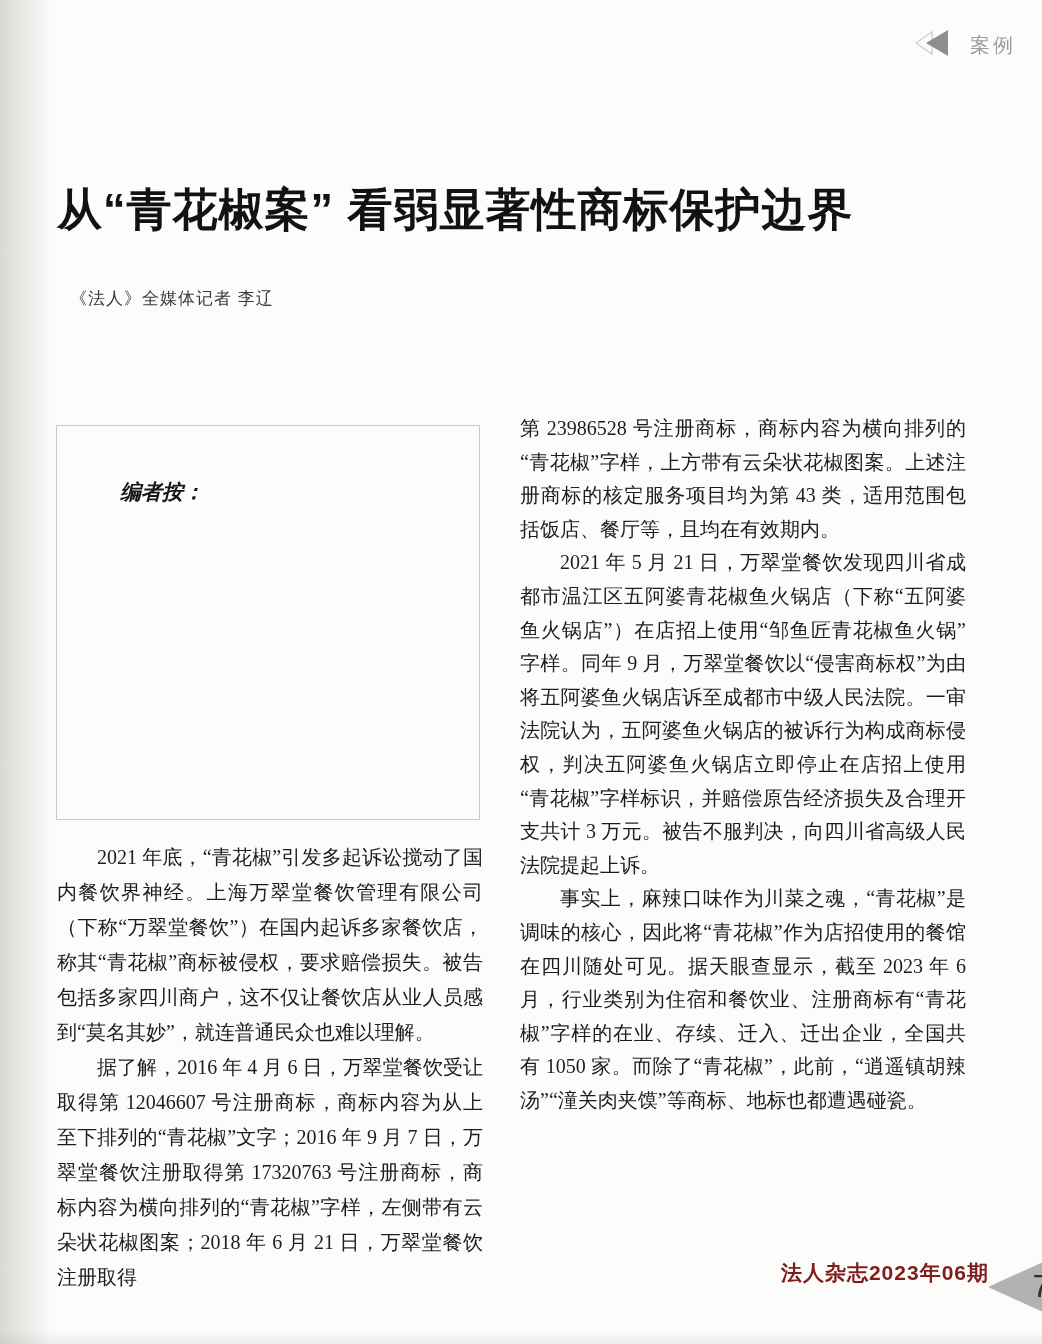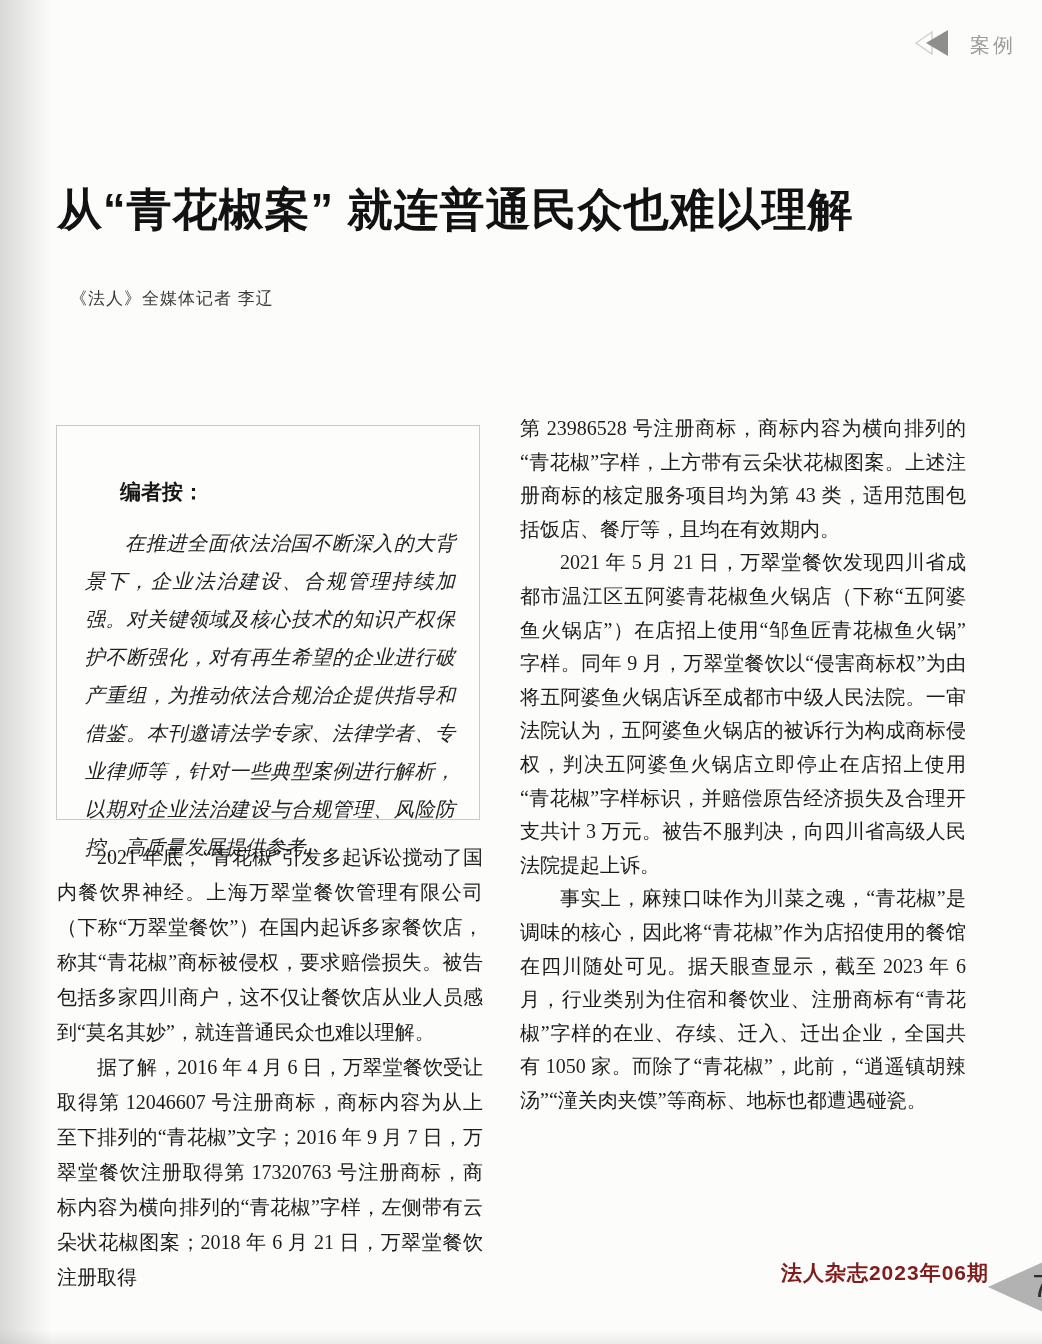--- a/index.html
+++ b/index.html
@@ -42,23 +42,23 @@
     position:absolute; left:59px; top:287px;
     font-family:"Liberation Sans","DejaVu Sans",sans-serif;
     font-size:17px; color:#3a3a3a; letter-spacing:1px;margin-left:11px;
   }
   
   .note-box {
     position:absolute; left:56px; top:425px; width:424px; height:395px;
     border:1px solid #c9c9c7; background:#fdfdfc; box-sizing:border-box;
   }
   .note-heading {
-    margin:52px 0 18px 63px;
+    margin:52px 0 6px 63px;
     font-family:"Liberation Sans","DejaVu Sans",sans-serif;
-    font-size:21px; font-weight:700; color:#161616;
+    font-size:21px; font-weight:700; color:#161616;font-style:italic;
   }
   .note-body {
     margin:0 24px 0 28px;
     font-size:20px; line-height:38px;
     font-style:italic;
     color:#222;
     text-align:justify;
     text-indent:2em;
   }
   
@@ -99,26 +99,25 @@
   <div class="hdr">
     <span>
       <svg width="46" height="30" viewBox="0 0 46 30">
         <polygon points="2,15 18,4 18,26" fill="none" stroke="#d2d2d0" stroke-width="1.5"></polygon>
         <polygon points="12,15 34,2 34,28" fill="#8e8e8c"></polygon>
       </svg>
     </span>
     <span class="hdr-label">案例</span>
   </div>
 
-  <h1 class="title">从“青花椒案” 就连普通民众也难以理解</h1>
+  <h1 class="title">从“青花椒案” 看弱显著性商标保护边界</h1>
   <div class="byline">《法人》全媒体记者 李辽</div>
 
   <div class="note-box">
     <div class="note-heading">编者按：</div>
-    <div class="note-body">在推进全面依法治国不断深入的大背景下，企业法治建设、合规管理持续加强。对关键领域及核心技术的知识产权保护不断强化，对有再生希望的企业进行破产重组，为推动依法合规治企提供指导和借鉴。本刊邀请法学专家、法律学者、专业律师等，针对一些典型案例进行解析，以期对企业法治建设与合规管理、风险防控、高质量发展提供参考。</div>
   </div>
 
   <div class="col col-left">
       <p class="para">2021 年底，“青花椒”引发多起诉讼搅动了国内餐饮界神经。上海万翠堂餐饮管理有限公司（下称“万翠堂餐饮”）在国内起诉多家餐饮店，称其“青花椒”商标被侵权，要求赔偿损失。被告包括多家四川商户，这不仅让餐饮店从业人员感到“莫名其妙”，就连普通民众也难以理解。</p>
       <p class="para">据了解，2016 年 4 月 6 日，万翠堂餐饮受让取得第 12046607 号注册商标，商标内容为从上至下排列的“青花椒”文字；2016 年 9 月 7 日，万翠堂餐饮注册取得第 17320763 号注册商标，商标内容为横向排列的“青花椒”字样，左侧带有云朵状花椒图案；2018 年 6 月 21 日，万翠堂餐饮注册取得</p>
     </div>
   <div class="col col-right">
       <p class="para">第 23986528 号注册商标，商标内容为横向排列的“青花椒”字样，上方带有云朵状花椒图案。上述注册商标的核定服务项目均为第 43 类，适用范围包括饭店、餐厅等，且均在有效期内。</p>
       <p class="para">2021 年 5 月 21 日，万翠堂餐饮发现四川省成都市温江区五阿婆青花椒鱼火锅店（下称“五阿婆鱼火锅店”）在店招上使用“邹鱼匠青花椒鱼火锅”字样。同年 9 月，万翠堂餐饮以“侵害商标权”为由将五阿婆鱼火锅店诉至成都市中级人民法院。一审法院认为，五阿婆鱼火锅店的被诉行为构成商标侵权，判决五阿婆鱼火锅店立即停止在店招上使用“青花椒”字样标识，并赔偿原告经济损失及合理开支共计 3 万元。被告不服判决，向四川省高级人民法院提起上诉。</p>
       <p class="para">事实上，麻辣口味作为川菜之魂，“青花椒”是调味的核心，因此将“青花椒”作为店招使用的餐馆在四川随处可见。据天眼查显示，截至 2023 年 6 月，行业类别为住宿和餐饮业、注册商标有“青花椒”字样的在业、存续、迁入、迁出企业，全国共有 1050 家。而除了“青花椒”，此前，“逍遥镇胡辣汤”“潼关肉夹馍”等商标、地标也都遭遇碰瓷。</p>

